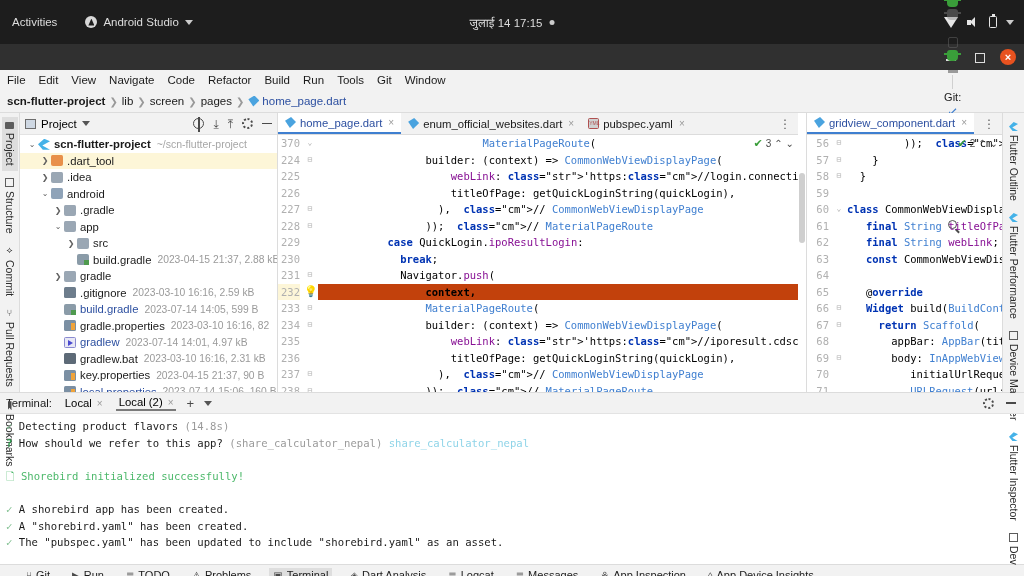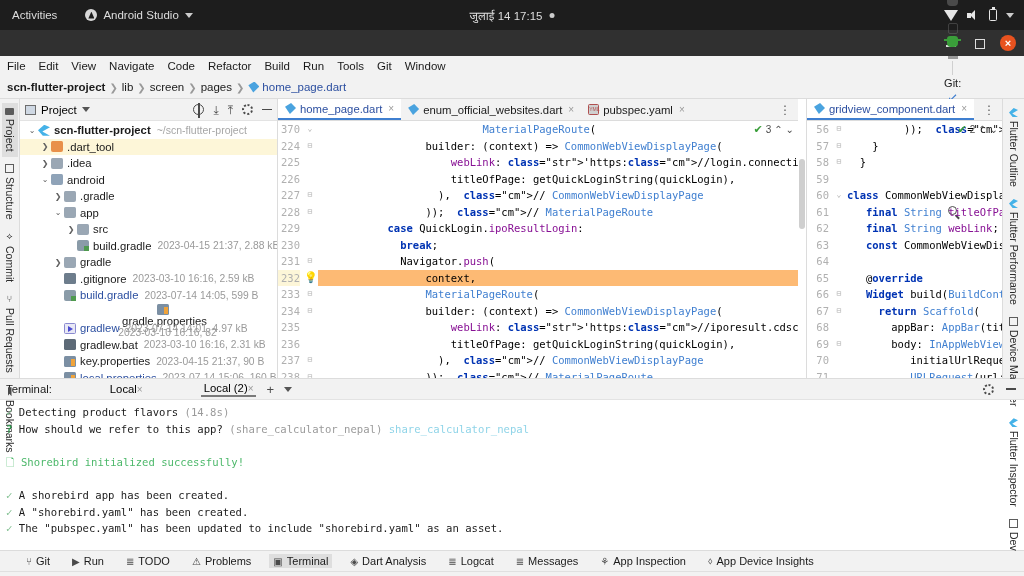--- a/index.html
+++ b/index.html
@@ -6,21 +6,21 @@
   html, body {
     width: 1024px; height: 576px;
     overflow: hidden;
     font-family: "Liberation Sans", sans-serif;
     background: #f2f2f2;
   }
   body { position: relative; }
 
   
   .gnome-bar {
-    height: 30px; background: #1d1d1d; color: #ddd;
+    height: 44px; background: #1d1d1d; color: #ddd;
     display: flex; align-items: center; font-size: 11.5px;
     padding: 0 12px; position: relative;
   }
   .gnome-activities { margin-right: 28px; }
   .gnome-app { display: flex; align-items: center; gap: 6px; }
   .gnome-app-icon {
     width: 12px; height: 12px; border-radius: 50%;
     background: #d8d8d8; position: relative;
   }
   .gnome-app-icon::after {
@@ -245,21 +245,21 @@
   .code-wrap { flex: 1; display: flex; position: relative; overflow: hidden;
       font-family: "DejaVu Sans Mono", monospace; font-size: 10.5px; }
   .gutter { width: 26px; background: #fff; color: #b0b0b0; text-align: right;
       padding-right: 4px; flex: none; }
   .gline { height: 16.5px; line-height: 16.5px; }
   .gline.hl { background: #fdf6d8; }
   .foldcol { width: 12px; background: #fff; flex: none; position: relative; }
   .fold { height: 16.5px; line-height: 16.5px; text-align: center; color: #b0b0b0; font-size: 8px; }
   .code { flex: 1; position: relative; overflow: hidden; padding-left: 2px; }
   .cline { height: 16.5px; line-height: 16.5px; white-space: pre; }
-  .cline.hl { background: #fdba74; }
+  .cline.hl { background: #c2410c; font-weight: bold; }
   .k { color: #0033b3; font-weight: bold; }
   .ty { color: #3f7fd0; }
   .fld { color: #871094; }
   .bulb { color: #e8b63a; font-size: 11px; }
 
   .inspect {
     position: absolute; top: 2px; right: 4px; display: flex;
     align-items: center; gap: 3px; font-family: "Liberation Sans", sans-serif;
     font-size: 10px; color: #4a4a4a; z-index: 5;
   }
@@ -278,21 +278,21 @@
   
   .term {
     height: 172px; background: #fff; border-top: 1px solid #dcdcdc;
     display: flex; flex-direction: column;
   }
   .term-head {
     height: 21px; background: #f2f2f2; display: flex; align-items: center;
     font-size: 11.3px; padding-left: 6px; gap: 10px; border-bottom: 1px solid #e3e3e3;
   }
   .term-lbl { color: #1a1a1a; }
-  .tchip { display: flex; align-items: center; padding: 1px 3px; cursor: default; margin-left: 45px; }
+  .tchip { display: flex; align-items: center; gap: 5px; padding: 1px 3px; cursor: default; }
   .tchip.active { border-bottom: 2px solid #7a7a7a; }
   .tchip .x { color: #9a9a9a; font-size: 10px; }
   .term-head-right { margin-left: auto; display: flex; align-items: center; gap: 12px; padding-right: 8px; color: #4a4a4a; }
   .term-body {
     flex: 1; font-family: "DejaVu Sans Mono", monospace; font-size: 10.6px;
     padding: 4px 0 0 6px; line-height: 16.6px; color: #1a1a1a; overflow: hidden;
   }
   .t-green { color: #2e9e4f; font-weight: bold; }
   .t-path { color: #2a6ad0; font-weight: bold; }
   .t-dim { color: #9a9a9a; }
@@ -506,21 +506,21 @@
           <span class="ti ti-sh"></span>
           <span class="tname">.gitignore</span>
           <span class="tmeta">2023-03-10 16:16, 2.59 kB</span>
         </div>
         <div class="trow" style="padding-left: 32px;">
           <span class="twist"></span>
           <span class="ti ti-gr"></span>
           <span class="tname blue">build.gradle</span>
           <span class="tmeta">2023-07-14 14:05, 599 B</span>
         </div>
-        <div class="trow" style="padding-left: 32px; flex-direction: column;">
+        <div class="trow" style="padding-left: 32px;">
           <span class="twist"></span>
           <span class="ti ti-prop"></span>
           <span class="tname">gradle.properties</span>
           <span class="tmeta">2023-03-10 16:16, 82</span>
         </div>
         <div class="trow" style="padding-left: 32px;">
           <span class="twist"></span>
           <span class="ti ti-play"></span>
           <span class="tname blue">gradlew</span>
           <span class="tmeta">2023-07-14 14:01, 4.97 kB</span>

